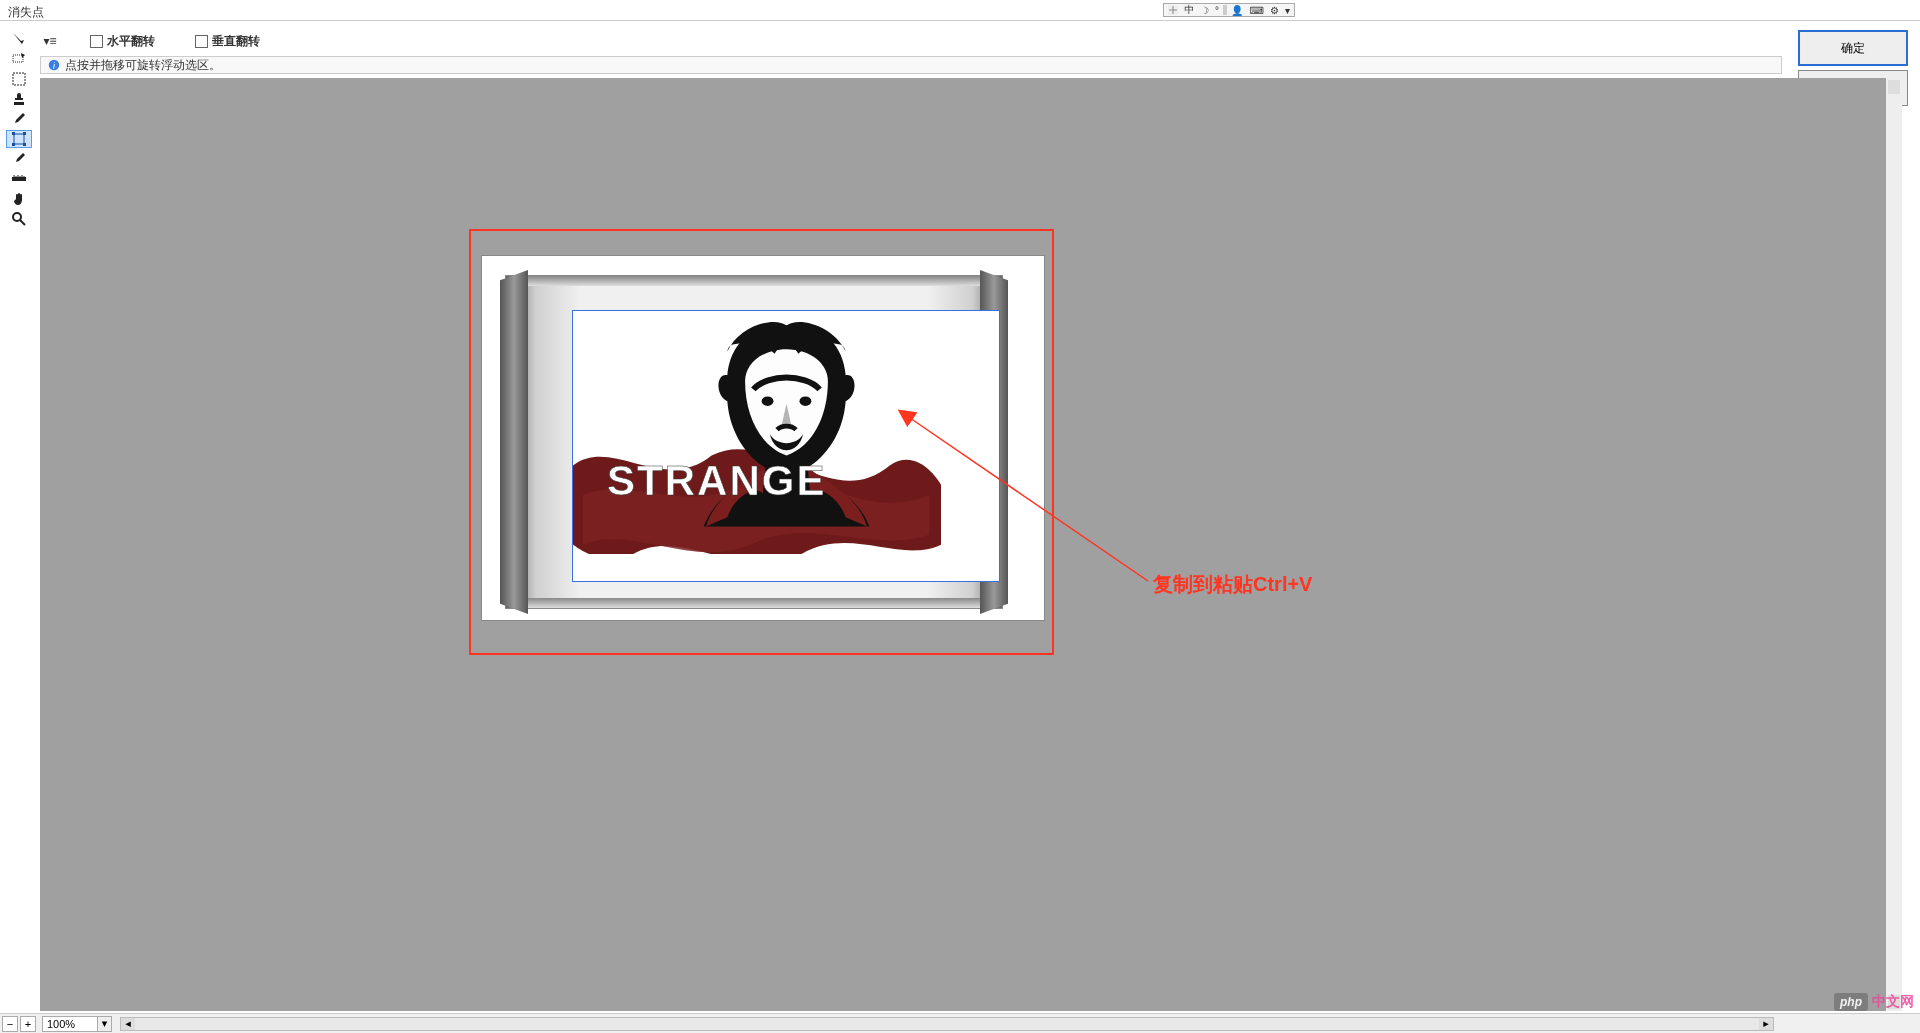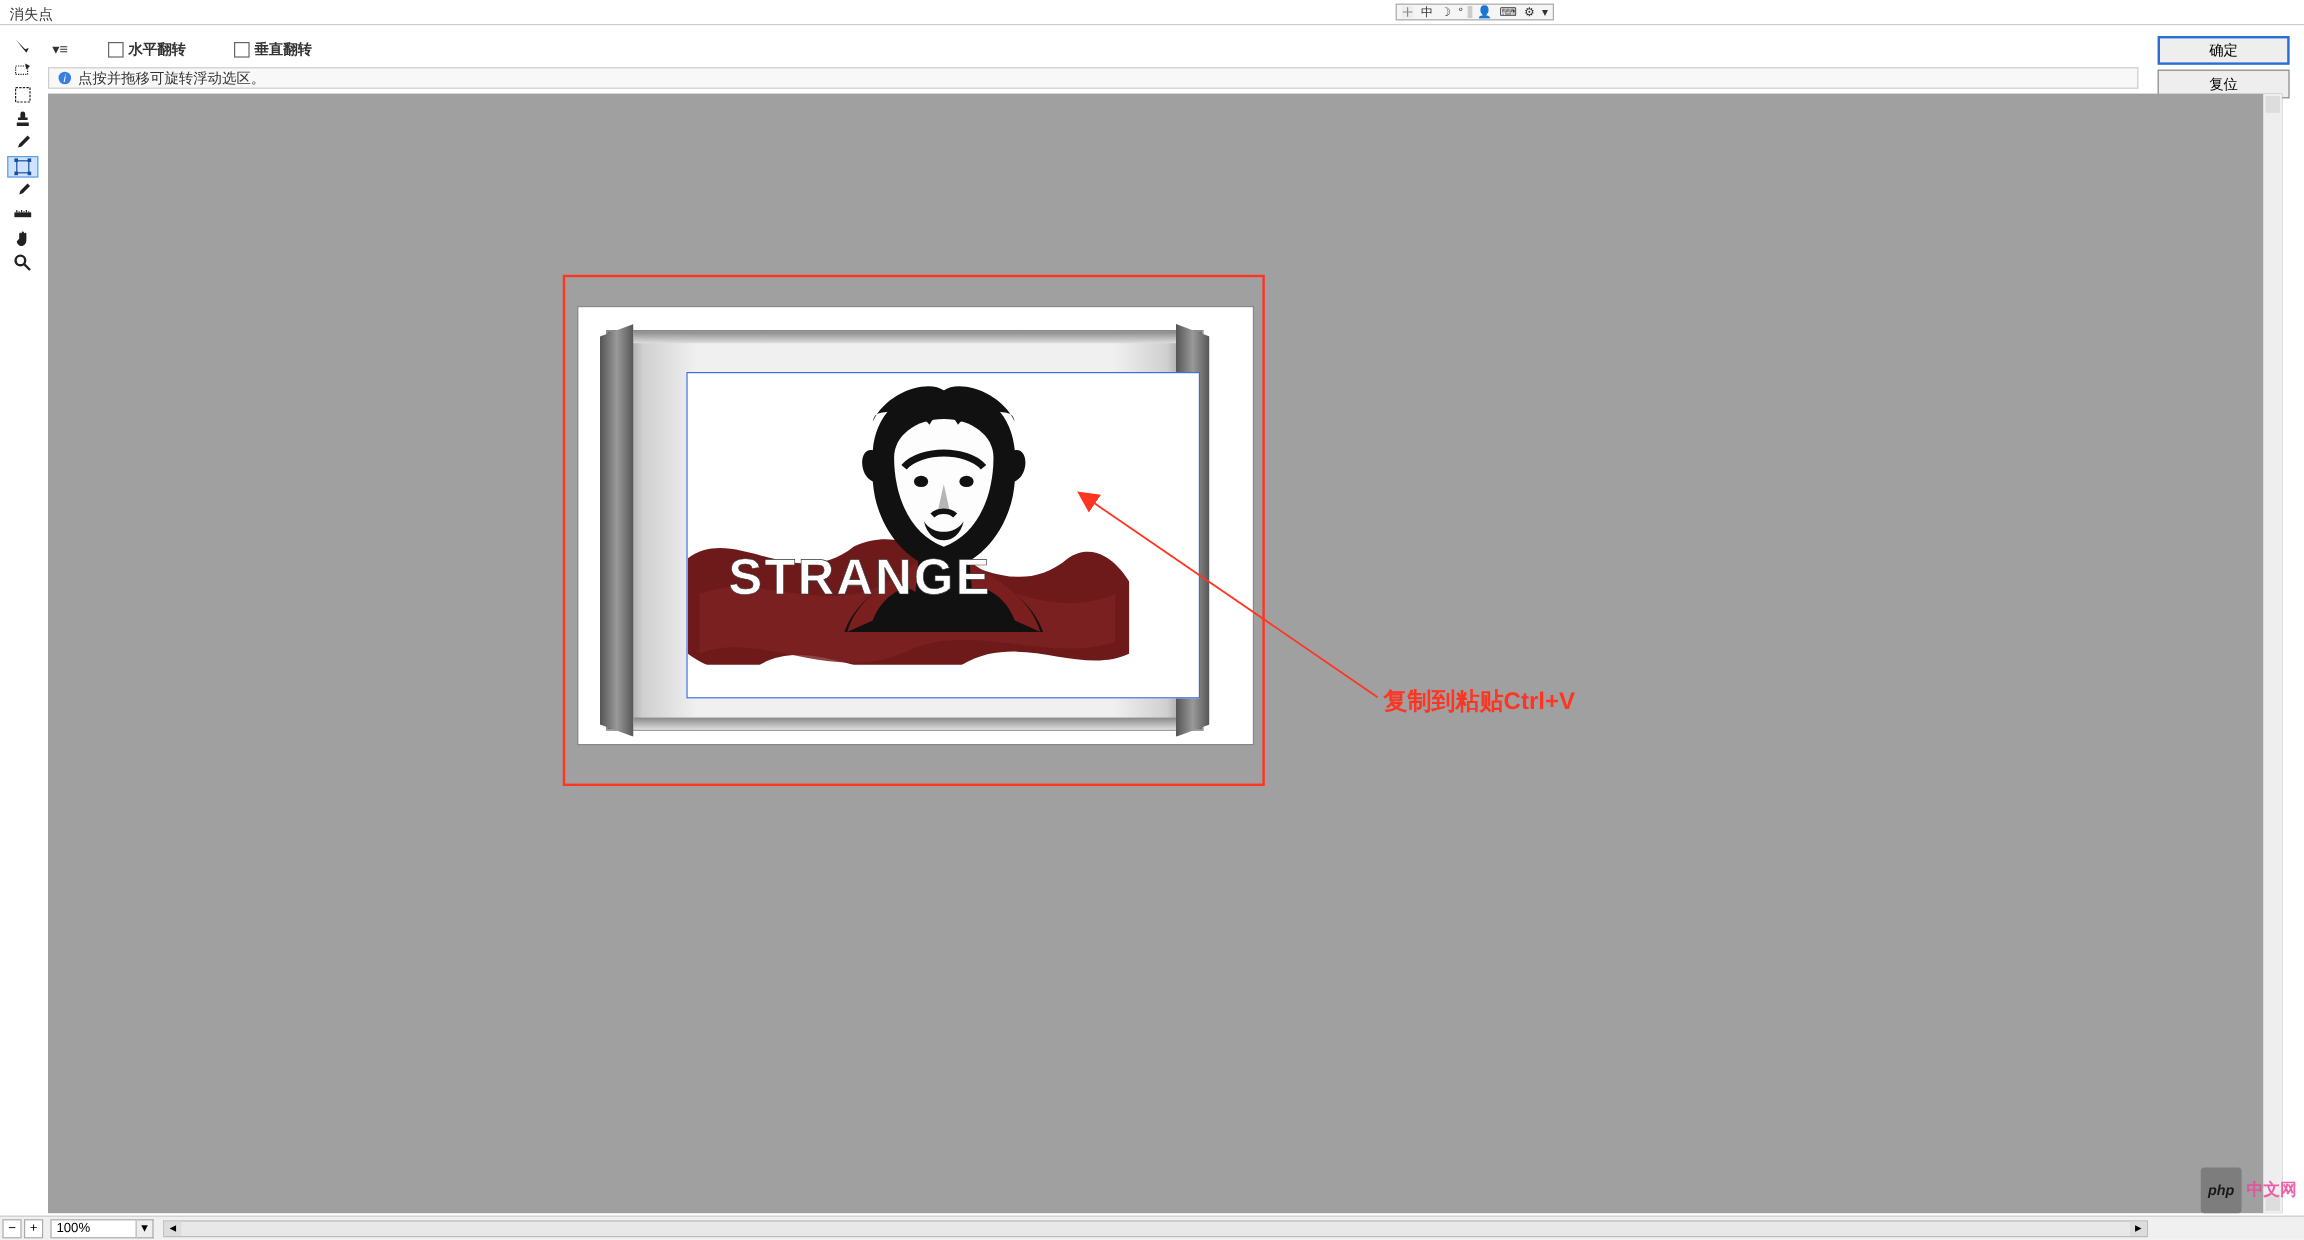--- a/index.html
+++ b/index.html
@@ -20,21 +20,21 @@
 .hline1 { position: absolute; top: 20px; left: 0; right: 0; height: 1px; background: #ccc; }
 
 
 .options-bar { position: absolute; top: 30px; left: 40px; right: 0; height: 22px; display: flex; align-items: center; font-size: 12px; color: #333; }
 .options-bar .menu-trigger { width: 20px; height: 14px; display: inline-flex; align-items: center; justify-content: center; margin-right: 30px; cursor: pointer; }
 .options-bar .cb { width: 13px; height: 13px; border: 1px solid #666; background: #fff; display: inline-block; vertical-align: middle; margin-right: 4px; }
 .options-bar label { margin-right: 40px; display: inline-flex; align-items: center; font-weight: bold; }
 
 
 .action-btns { position: absolute; top: 30px; right: 12px; display: flex; flex-direction: column; gap: 4px; }
-.action-btn { width: 110px; height: 24px; border: 1px solid #888; background: #eee; font-size: 12px; display: flex; align-items: center; justify-content: center; cursor: pointer; }
+.action-btn { width: 110px; height: 36px; border: 1px solid #888; background: #eee; font-size: 12px; display: flex; align-items: center; justify-content: center; cursor: pointer; }
 .action-btn.primary { border: 2px solid #2a6dd4; }
 
 
 .hint-bar { position: absolute; top: 56px; left: 40px; right: 138px; height: 18px; border: 1px solid #ccc; background: #f8f8f8; display: flex; align-items: center; font-size: 12px; color: #333; padding-left: 6px; }
 .hint-bar .info-icon { width: 14px; height: 14px; margin-right: 4px; display: inline-flex; align-items: center; justify-content: center; }
 .hint-bar .info-icon svg { width: 14px; height: 14px; }
 
 
 .toolbar { position: absolute; top: 30px; left: 6px; width: 28px; display: flex; flex-direction: column; gap: 2px; }
 .tool { width: 26px; height: 18px; display: flex; align-items: center; justify-content: center; border: 1px solid transparent; cursor: pointer; }
@@ -70,31 +70,31 @@
 .art .portrait { position: absolute; left: 25%; right: 25%; top: 2%; bottom: 35%; }
 .art .txt { position: absolute; left: 8%; bottom: 28%; font-family: Impact, "Arial Black", sans-serif; font-size: 42px; letter-spacing: 2px; color: #fff; font-weight: 900; -webkit-text-stroke: 0.5px #333; }
 
 
 .arrow-svg { position: absolute; pointer-events: none; overflow: visible; }
 .anno-text { position: absolute; color: #ff3421; font-size: 20px; font-family: "SimSun","Microsoft YaHei",sans-serif; }
 
 
 .status-bar { position: absolute; bottom: 0; left: 0; right: 0; height: 20px; background: #f0f0f0; border-top: 1px solid #ccc; display: flex; align-items: center; font-size: 11px; }
 .status-bar .mini-btn { width: 16px; height: 16px; border: 1px solid #aaa; background: #fff; display: inline-flex; align-items: center; justify-content: center; margin-left: 2px; cursor: pointer; }
-.status-bar .zoom-box { margin-left: 6px; width: 72px; height: 16px; border: 1px solid #aaa; background: #fff; display: inline-flex; align-items: center; padding-left: 4px; }
+.status-bar .zoom-box { margin-left: 6px; width: 56px; height: 16px; border: 1px solid #aaa; background: #fff; display: inline-flex; align-items: center; padding-left: 4px; }
 .status-bar .zoom-dd { width: 14px; height: 16px; border: 1px solid #aaa; border-left: none; background: #eee; display: inline-flex; align-items: center; justify-content: center; }
 .status-bar .spacer { flex: 1; }
 .status-bar .hscroll-track { height: 14px; background: #e8e8e8; border: 1px solid #bbb; width: 1654px; margin-left: 8px; position: relative; }
 .status-bar .hscroll-track .arrow { position: absolute; top: 0; bottom: 0; width: 14px; background: #ddd; display:flex; align-items:center; justify-content:center; }
 .status-bar .hscroll-track .arrow.l { left: 0; }
 .status-bar .hscroll-track .arrow.r { right: 0; }
 
 
 .wm { position: absolute; right: 6px; bottom: 22px; display: flex; align-items: center; gap: 4px; opacity: .85; }
-.wm .logo { background: #777; color: #000000; font-size: 12px; font-family: Arial; font-weight: bold; padding: 12px 6px; border-radius: 3px; font-style: italic; }
+.wm .logo { background: #777; color: #ffffff; font-size: 12px; font-family: Arial; font-weight: bold; padding: 2px 6px; border-radius: 3px; font-style: italic; }
 .wm .cn { font-size: 14px; color: #ec4899; font-weight: bold; }
 </style>
 </head>
 <body>
 
 <div class="app">
 
   <div class="ime-bar">
     <span>
         <svg viewBox="0 0 10 10">

